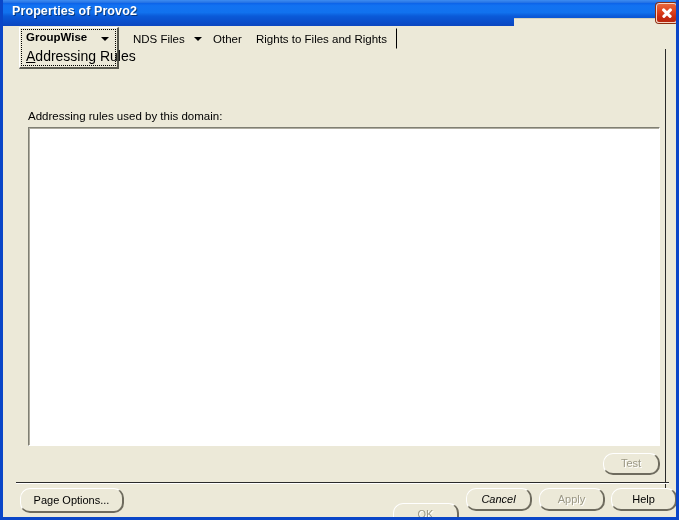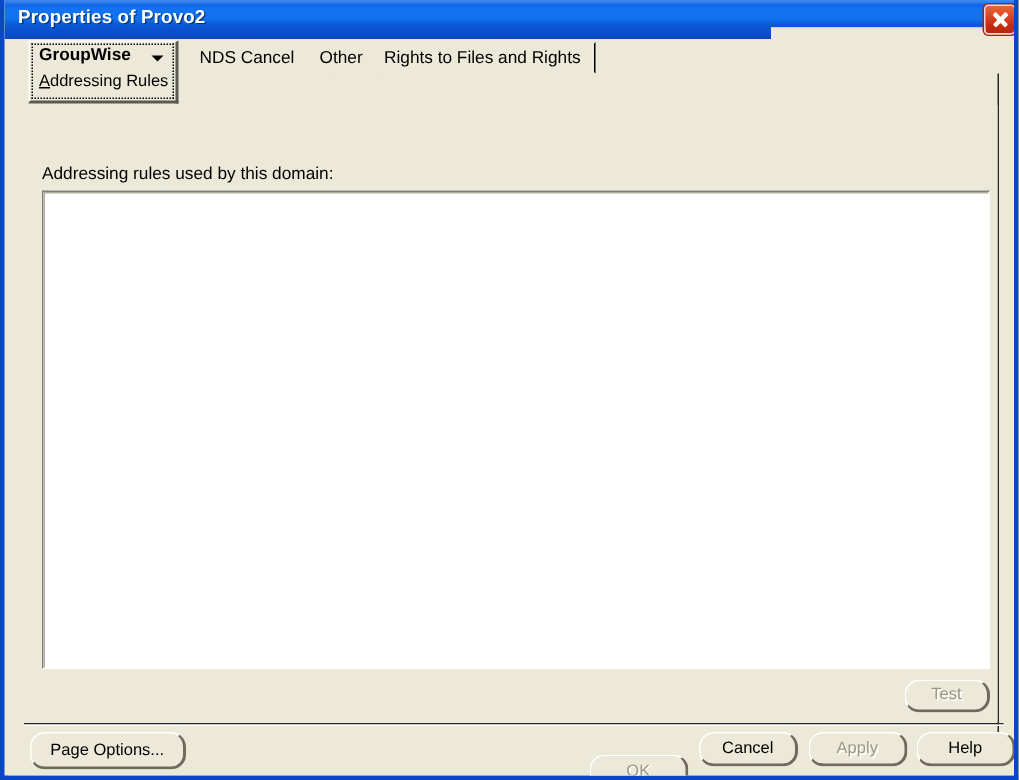--- a/index.html
+++ b/index.html
@@ -204,21 +204,21 @@
     top: 9px;
     width: 0; height: 0;
     border-left: 4px solid transparent;
     border-right: 4px solid transparent;
     border-top: 4px solid #000000;
   }
   #tab-groupwise-sublabel {
     position: absolute;
     left: 6px;
     top: 20px;
-    font-size: 11px;
+    font-size: 14px;
     white-space: nowrap;
   }
   #tab-groupwise-sublabel u { text-decoration: underline; }
 
   #tab-nds    { left: 117px; }
   #tab-other  { left: 197px; }
   #tab-rights { left: 240px; }
 
   
   #right-divider {
@@ -318,21 +318,21 @@
     position: absolute;
     left: 10px;
     top: 457px;
     width: 653px;
     height: 1px;
     background: #ffffff;
   }
 
   #btn-page-options { left: 14px;  top: 462px; width: 104px; height: 25px; }
   #btn-ok           { left: 387px; top: 462px; width: 66px;  height: 23px; margin-top: 15px; }
-  #btn-cancel       { left: 460px; top: 462px; width: 66px;  height: 23px; }
+  #btn-cancel       { left: 460px; top: 462px; width: 66px;  height: 23px; font-style: italic; }
   #btn-apply        { left: 533px; top: 462px; width: 66px;  height: 23px; }
   #btn-help         { left: 605px; top: 462px; width: 66px;  height: 23px; }
 
 </style>
 </head>
 <body>
 
 <div id="window">
 
   <div id="titlebar">
@@ -351,21 +351,21 @@
       <div id="tabstrip-baseline"></div>
 
       <div id="tab-groupwise">
         <div id="tab-groupwise-focus"></div>
         <div id="tab-groupwise-label">GroupWise</div>
         <div id="tab-groupwise-arrow"></div>
         <div id="tab-groupwise-sublabel"><u>A</u><span>ddressing Rules</span></div>
       </div>
 
       <div class="tab" id="tab-nds">
-        <span>NDS Cancel</span>
+        <span>NDS Files</span>
         <span class="arrow"></span>
       </div>
 
       <div class="tab" id="tab-other">
         <span>Other</span>
       </div>
 
       <div class="tab" id="tab-rights">
         <span>Rights to Files and Rights</span>
       </div>

